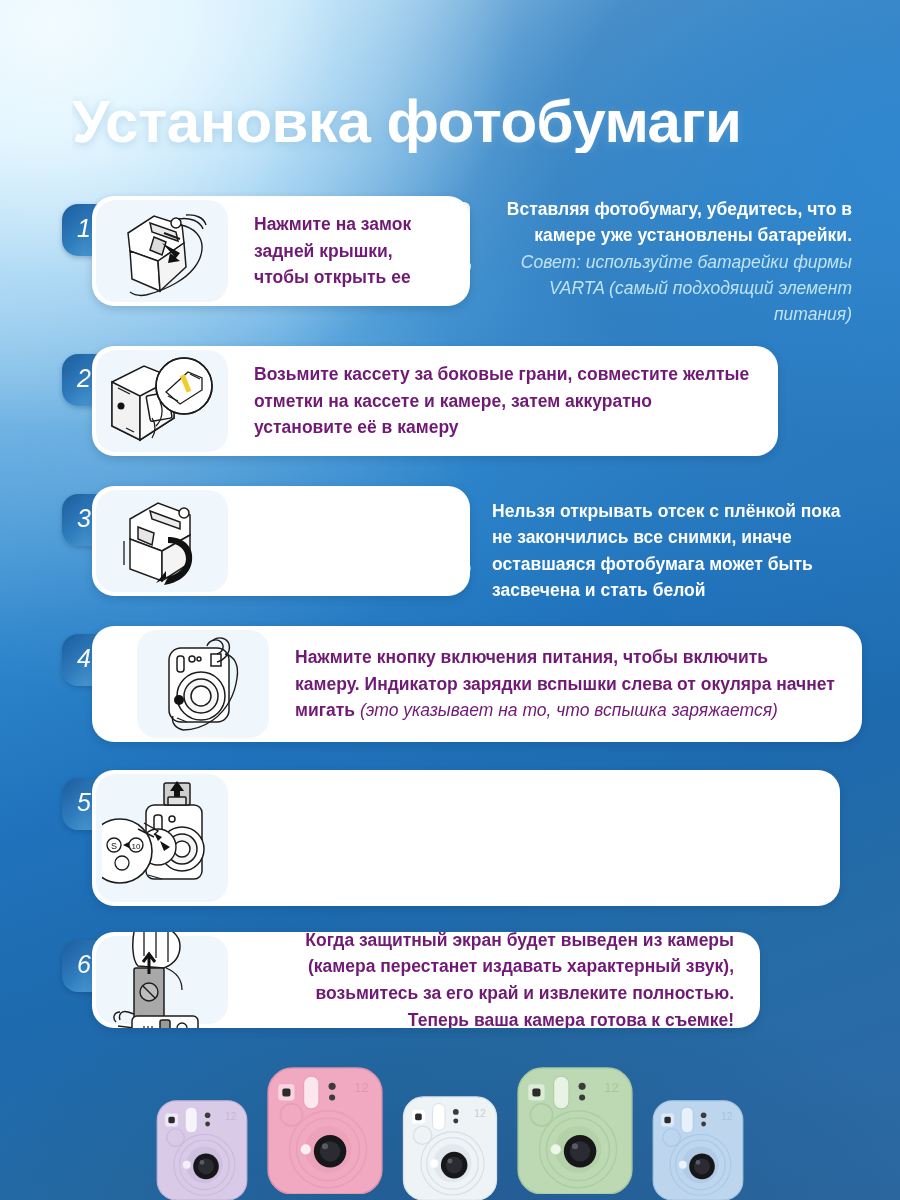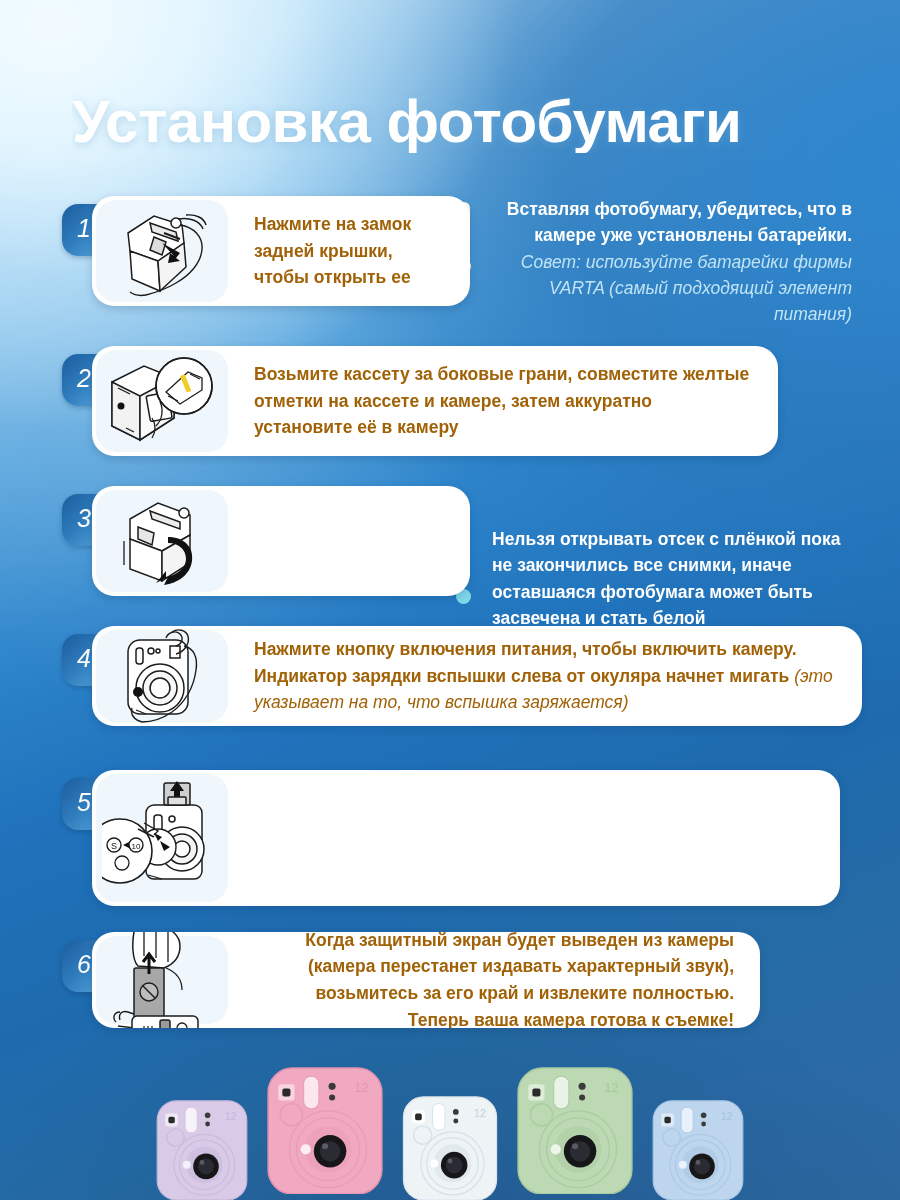--- a/index.html
+++ b/index.html
@@ -112,21 +112,21 @@
     margin: 4px;
     display: flex;
     align-items: center;
     justify-content: center;
   }
   .illus svg { display: block; }
 
   .card-text {
     display: flex;
     align-items: center;
-    color: #a16207;
+    color: #701a75;
     font-size: 17.5px;
     font-weight: bold;
     line-height: 1.52;
     padding: 10px 26px 10px 22px;
   }
   .card-text .reg { font-weight: normal; font-style: italic; }
 
   
   .note { position: absolute; display: flex; align-items: flex-start; }
   .note-icon {
@@ -270,35 +270,35 @@
           <path d="M44 18 L74 29 L74 36 L46 26 Z" fill="#ececec"></path>
           <circle cx="78" cy="20" r="5" fill="#fff"></circle>
           <path d="M32 34 L48 40 L46 52 L32 46 Z" fill="#e6e6e6"></path>
           <path d="M18 48 L18 72" stroke-width="1.3"></path>
           <path d="M62 44 C78 44 88 54 86 68 C84 82 72 90 58 92 L62 84 L50 90 L60 78 L60 84 C72 82 80 74 80 66 C80 56 72 50 62 50 Z" fill="#111" stroke="none"></path>
         </svg>
       </div>
     </div>
   </div>
 
-  <div class="note cyan" style="left:452px; top:498px; width:400px;justify-content:space-between;">
+  <div class="note cyan" style="left:452px; top:470px; width:400px;justify-content:space-between;">
     <div class="note-icon">
       <div class="bar"></div>
       <div class="dot"></div>
     </div>
     <div class="note-text">
       <span>Нельзя открывать отсек с плёнкой пока не закончились все снимки, иначе оставшаяся фотобумага может быть засвечена и стать белой</span>
     </div>
   </div>
 
   <div class="step-row" style="left:62px; top:598px;">
     <div class="badge">
       <div class="badge-num">4</div>
     </div>
-    <div class="card" style="width:770px; height:100px;">
+    <div class="card" style="width:770px; height:116px;padding-left:41px;">
       <div class="illus" style="width:132px;">
         <svg width="112" height="100" viewBox="0 0 112 100" fill="none" stroke="#1c1c1c" stroke-width="1.5">
           <rect x="22" y="14" width="60" height="74" rx="12" fill="#fff"></rect>
           <circle cx="54" cy="62" r="24" fill="#fff"></circle>
           <circle cx="54" cy="62" r="17" fill="#f7f7f7"></circle>
           <circle cx="54" cy="62" r="10" fill="#fff"></circle>
           <rect x="30" y="22" width="7" height="16" rx="3" fill="#fff"></rect>
           <circle cx="45" cy="25" r="3" fill="#fff"></circle>
           <circle cx="52" cy="25" r="2" fill="#fff"></circle>
           <path d="M64 20 L74 20 L74 32 L64 32 Z" fill="#fff"></path>

